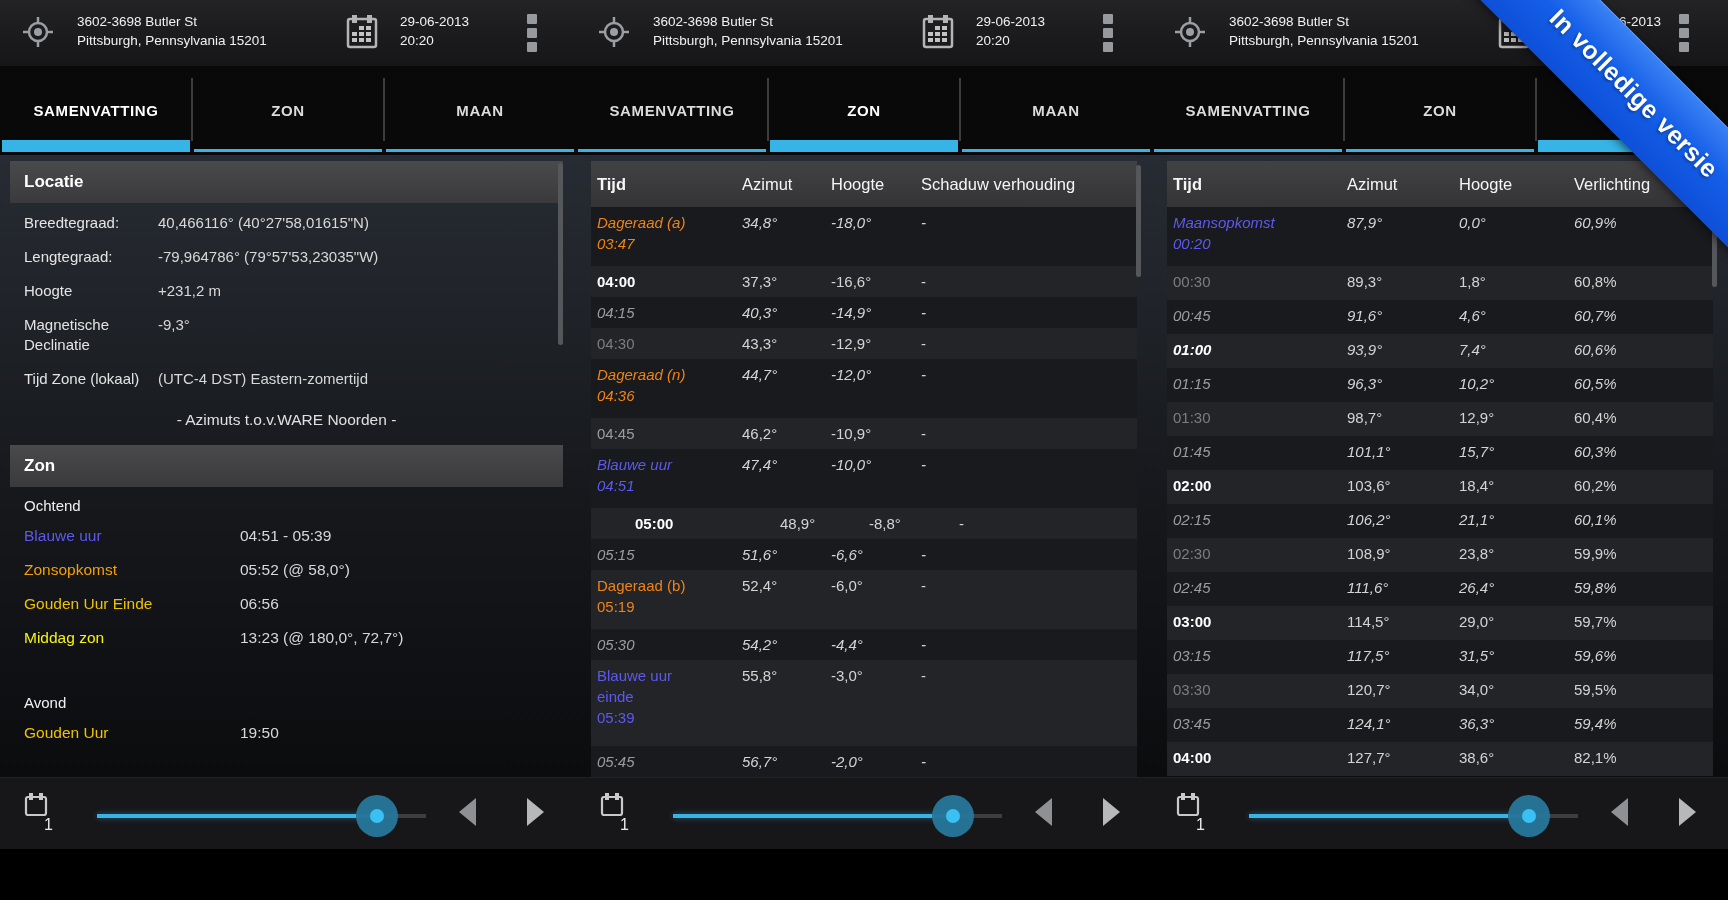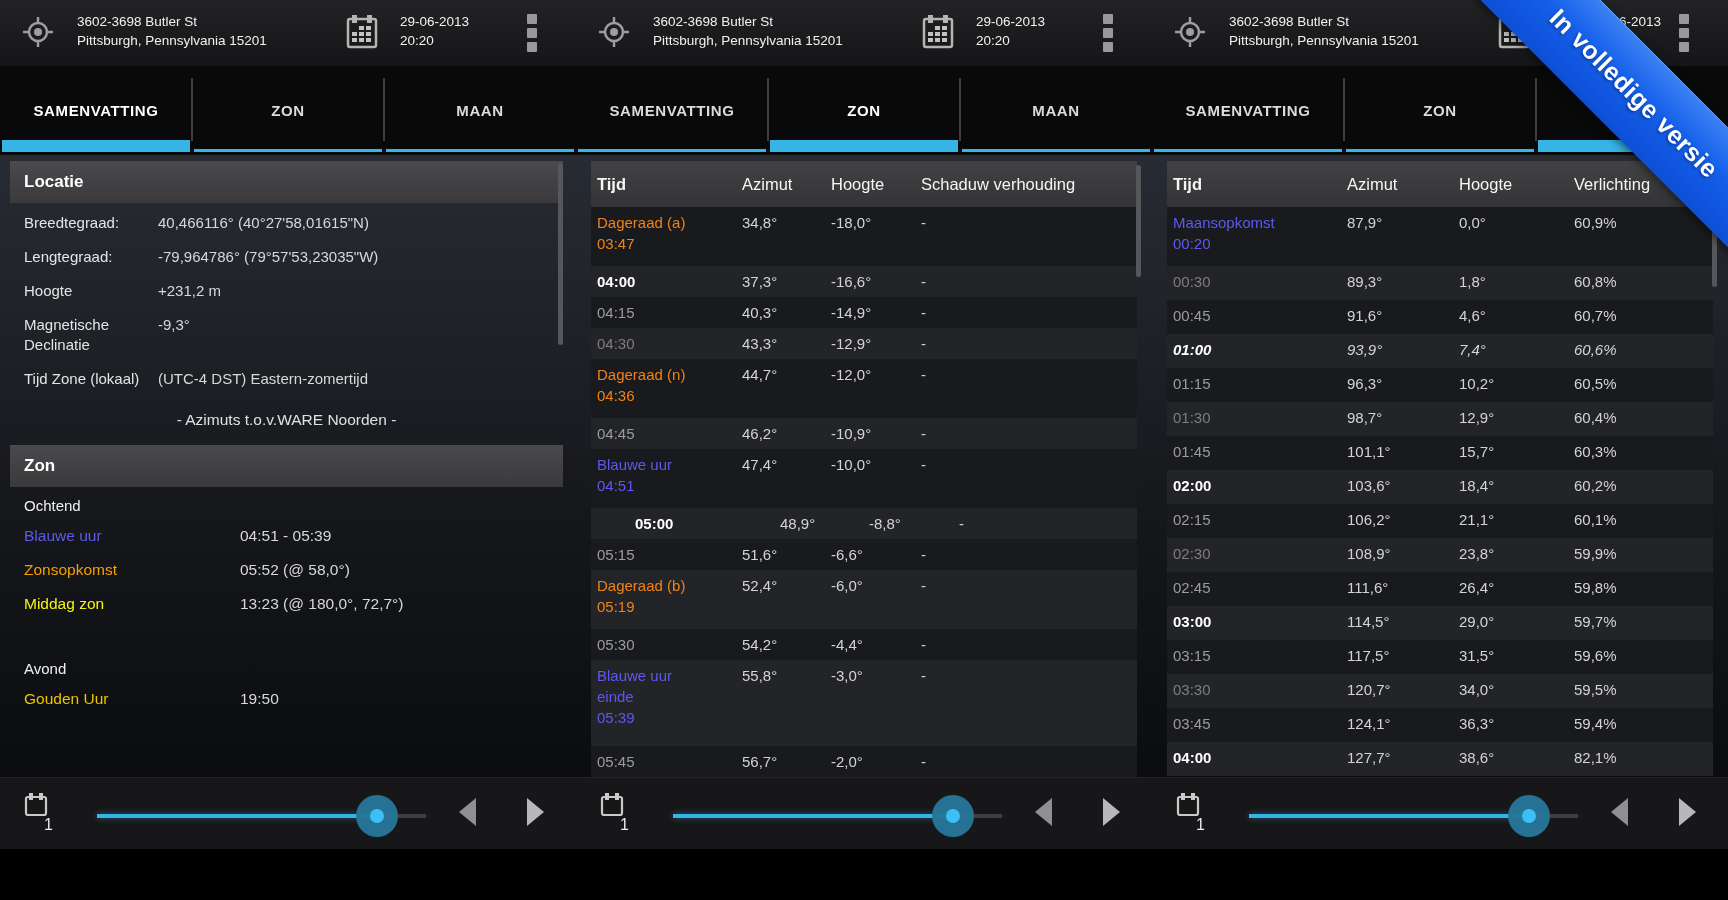--- a/index.html
+++ b/index.html
@@ -64,21 +64,21 @@
   
   .tbl{position:absolute;left:15px;top:6px;width:546px;}
   .thead{display:grid;height:46px;align-items:center;padding-left:6px;
     background:linear-gradient(180deg,#424244 0%,#343436 100%);
     color:#f5f5f5;font-size:16.5px;}
   .thead .c0{font-weight:700;}
   .sun-grid{grid-template-columns:145px 89px 90px 1fr;}
   .moon-grid{grid-template-columns:174px 112px 115px 1fr;}
   .trow{display:grid;padding-left:6px;padding-top:5px;align-items:start;
     font-size:15px;line-height:21px;color:#d4d4d4;}
-  .r0{background:#191a1d;} .r1{background:#232428;}
+  .r0{background:#191a1d;font-style:italic;} .r1{background:#232428;}
   .time{white-space:pre-line;}
   .time.event-orange{color:var(--orange);}
   .time.event-blue{color:var(--blue);}
   .time.hour{color:#fff;font-weight:700;}
   .time.quarter{color:#9c9c9c;}
   .time.half{color:#7d7d7d;}
 
   .sb{position:absolute;width:5px;border-radius:2.5px;background:#56575b;}
   #p1 .sb{right:13px;top:8px;height:182px;}
   #p2 .sb{right:11px;top:10px;height:112px;}
@@ -193,20 +193,24 @@
       <div id="sum-morning-rows">
           <div class="sunrow">
             <span class="k cl-blue">Blauwe uur</span>
             <span class="v">04:51 - 05:39</span>
           </div>
           <div class="sunrow">
             <span class="k cl-orange">Zonsopkomst</span>
             <span class="v">05:52 (@ 58,0°)</span>
           </div>
           <div class="sunrow">
+            <span class="k cl-gold">Gouden Uur Einde</span>
+            <span class="v">06:56</span>
+          </div>
+          <div class="sunrow">
             <span class="k cl-yellow">Middag zon</span>
             <span class="v">13:23 (@ 180,0°, 72,7°)</span>
           </div>
         </div>
       <div class="plain avond">Avond</div>
       <div id="sum-evening-rows">
           <div class="sunrow">
             <span class="k cl-gold">Gouden Uur</span>
             <span class="v">19:50</span>
           </div>

